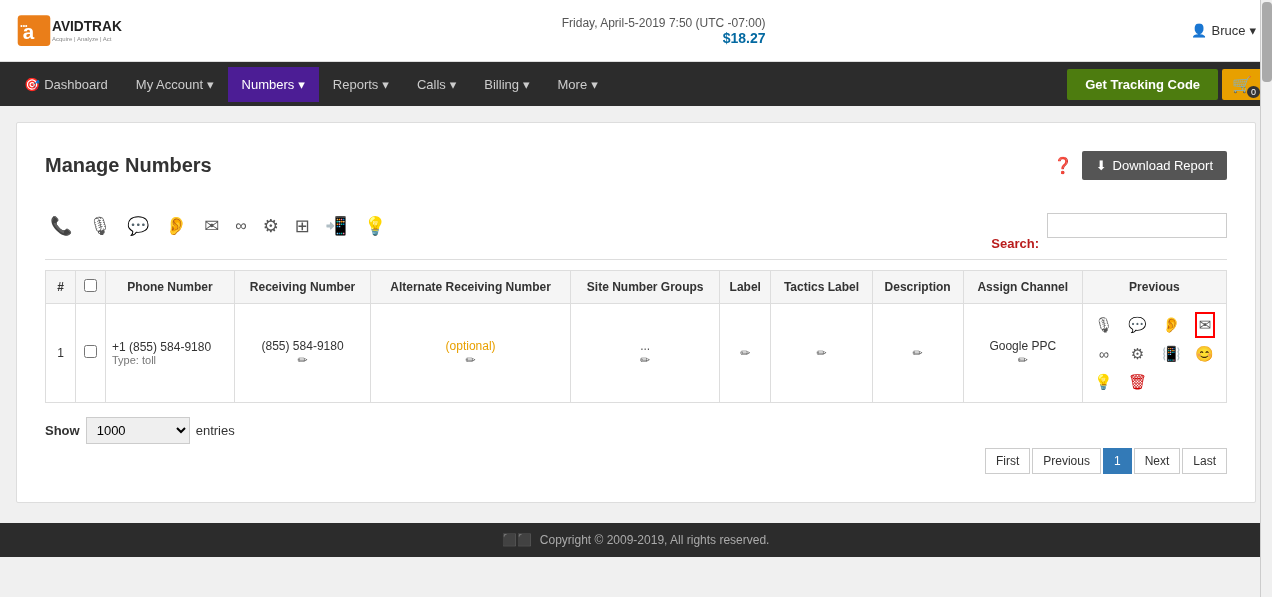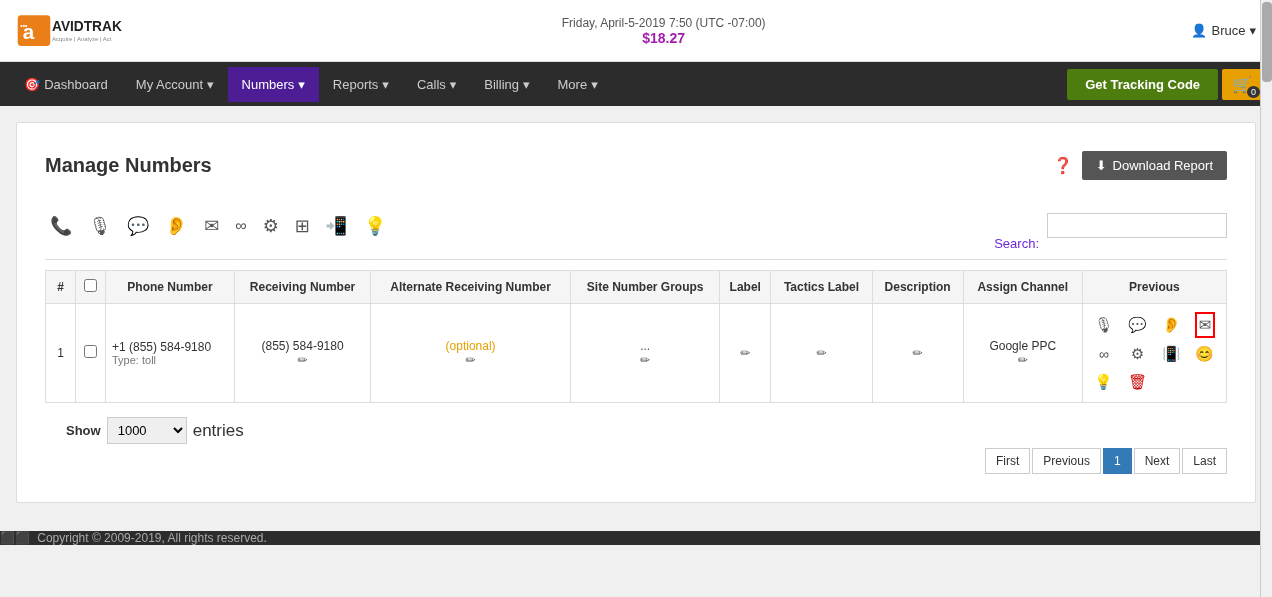--- a/index.html
+++ b/index.html
@@ -11,21 +11,21 @@
       display: flex;
       align-items: center;
       justify-content: space-between;
       padding: 6px 16px;
       border-bottom: 1px solid #ddd;
       height: 62px;
     }
     .logo-area { display: flex; align-items: center; }
     .top-right { text-align: right; }
     .date-time { font-size: 12px; color: #555; }
-    .balance { color: #a21caf; font-weight: bold; font-size: 14px; text-align: center; }
+    .balance { color: #0369a1; font-weight: bold; font-size: 14px; }
     .user-area { display: flex; align-items: center; gap: 4px; font-size: 13px; color: #333; cursor: pointer; }
 
     
     .nav-bar {
       background: #2c2c2c;
       display: flex;
       align-items: center;
       padding: 0 10px;
       height: 44px;
     }
@@ -112,21 +112,21 @@
       margin-bottom: 10px;
     }
     .toolbar-left { display: flex; gap: 6px; align-items: center; }
     .toolbar-icon {
       color: #555;
       font-size: 18px;
       cursor: pointer;
       padding: 3px 5px;
     }
     .toolbar-right { display: flex; align-items: center; gap: 8px; }
-    .search-label { color: #6d28d9; font-weight: normal; margin-top: 36px; }
+    .search-label { color: #b91c1c; font-weight: bold; margin-top: 36px; }
     .search-input {
       border: 1px solid #ccc;
       padding: 4px 8px;
       font-size: 13px;
       width: 180px;
     }
 
     
     table {
       width: 100%;
@@ -173,23 +173,23 @@
       padding: 2px;
       color: #555;
     }
     .s-icon.green { color: #4a4; }
     .s-icon.red-trash { color: #c00; }
     .show-label { font-weight: bold; color: #333; }
     .show-select {
       border: 1px solid #ccc;
       padding: 4px 6px;
       font-size: 13px;
-      width: 80px;
-    }
-    .entries-label { color: #333; font-size: 17px; }
+      width: 104px;
+    }
+    .entries-label { color: #333; font-size: 13px; }
 
     
     .pagination {
       display: flex;
       justify-content: flex-end;
       align-items: center;
       margin-top: 4px;
       gap: 2px;
     }
     .page-btn {
@@ -203,23 +203,24 @@
     .page-btn.active {
       background: #337ab7;
       color: #fff;
       border-color: #337ab7;
     }
 
     
     .footer {
       background: #2c2c2c;
       color: #aaa;
-      text-align: left;
+      text-align: center;
+      padding: 10px;
       font-size: 12px;
-      margin-top: 28px;
+      margin-top: 20px;
     }
     .footer-dots { color: #e87000; margin-right: 4px; }
 
     
     .scroll-track {
       position: fixed;
       right: 0;
       top: 0;
       width: 12px;
       height: 100%;
@@ -393,21 +394,21 @@
             <span class="s-icon" title="Phone ID">📳</span>
             <span class="s-icon" title="Face">😊</span>
             <span class="s-icon green" title="Bulb" style="color:#4a4; grid-column: 1;">💡</span>
             <span class="s-icon red-trash" title="Delete" style="color:#c00;">🗑</span>
           </div>
         </td>
       </tr>
     </tbody>
   </table>
 
-  <div style="margin-top:14px; display:flex; align-items:center; gap:6px;margin-left:21px;">
+  <div style="margin-top:14px; display:flex; align-items:center; gap:6px;">
     <span class="show-label">Show</span>
     <select class="show-select">
       <option value="10">10</option>
       <option value="25">25</option>
       <option value="50">50</option>
       <option value="100">100</option>
       <option value="250">250</option>
       <option value="500">500</option>
       <option value="1000" selected="">1000</option>
     </select>

